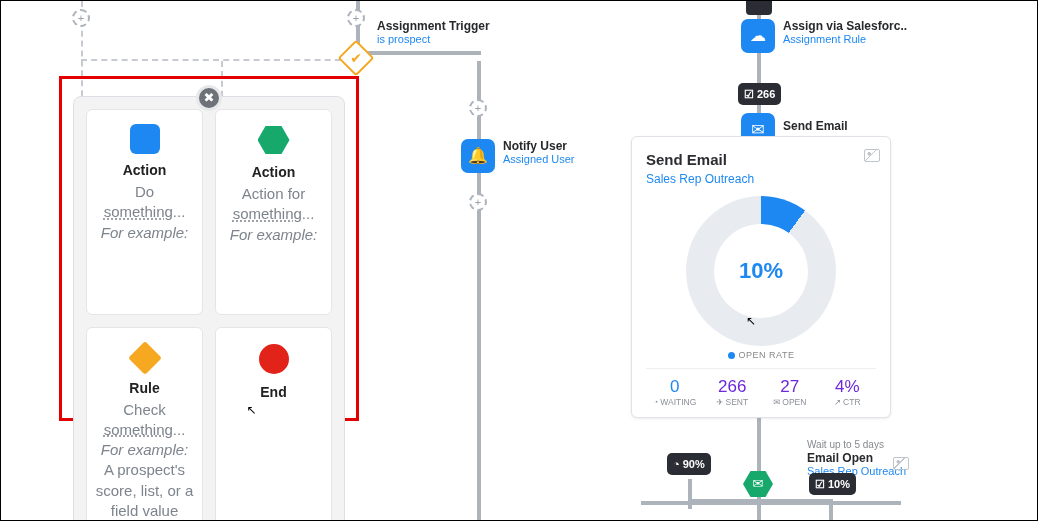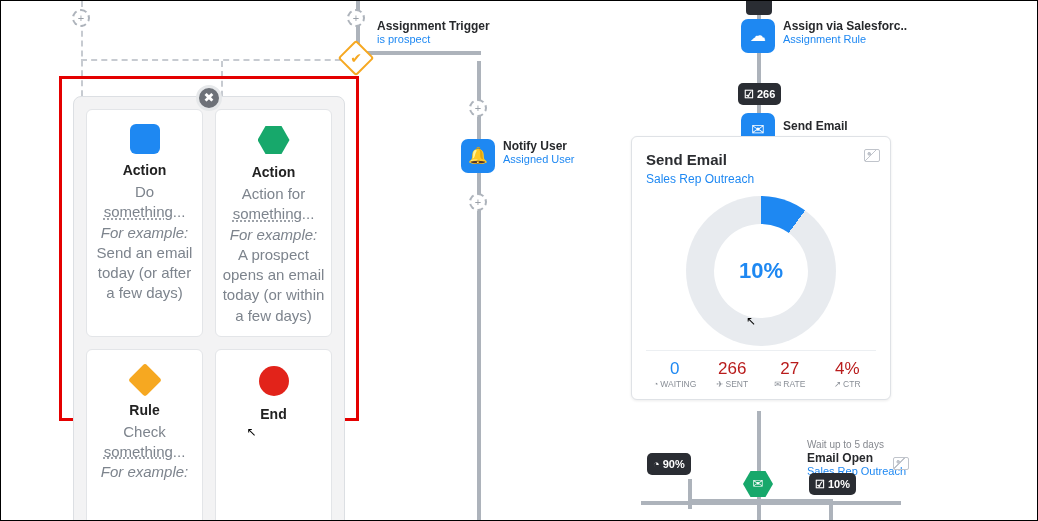--- a/index.html
+++ b/index.html
@@ -182,21 +182,21 @@
   }
   .donut-label{
     position:absolute; top:50%; left:50%;
     transform:translate(-50%,-50%);
     color:#1e88f2; font-size:22px; font-weight:600;
   }
   .legend { text-align:center; font-size:9px; color:#888; letter-spacing:.5px; margin-bottom:8px;}
   .legend .dot{ display:inline-block; width:7px; height:7px; background:#1e88f2; border-radius:50%; margin-right:4px; vertical-align:middle;}
   .stats { display:flex; border-top:1px solid #eceff2; padding-top:8px;}
   .stat { flex:1; text-align:center; }
-  .stat .val{ font-size:17px; font-weight:400; color:#b91c1c;}
+  .stat .val{ font-size:17px; font-weight:400; color:#6d28d9;}
   .stat:first-child .val{ color:#1e88f2; }
   .stat .lbl{ font-size:8.5px; color:#8a8f97; display:flex; align-items:center; justify-content:center; gap:2px;}
 
   .small-note{ position:absolute; font-size:10px; color:#86898f;}
   .img-ph {
     position:absolute; width:16px; height:13px;
     border:1px solid #c0c4cb; border-radius:2px;
     background:
       linear-gradient(135deg, transparent 40%, #c0c4cb 40% 45%, transparent 45%),
       radial-gradient(circle at 30% 35%, #c0c4cb 1.5px, transparent 2px);
@@ -264,77 +264,79 @@
   <div class="picker-close">
     <span>✖</span>
   </div>
   <div class="picker-grid">
     <div class="picker-cell">
       <div class="shape-sq"></div>
       <div class="picker-title">Action</div>
       <div class="picker-desc">
         <span>Do </span><span class="underln">something</span><span>...</span><br>
         <em>For example:</em><br>
-        <span>Send an email today (or after a few days)</span>
       </div>
     </div>
     <div class="picker-cell">
       <div class="shape-hex"></div>
       <div class="picker-title">Action</div>
       <div class="picker-desc">
         <span>Action for </span><span class="underln">something</span><span>...</span><br>
         <em>For example:</em><br>
-        <span>A prospect opens an email today (or within a few days)</span>
       </div>
     </div>
     <div class="picker-cell">
       <div class="shape-dia"></div>
       <div class="picker-title">Rule</div>
       <div class="picker-desc">
         <span>Check </span><span class="underln">something</span><span>...</span><br>
         <em>For example:</em><br>
+        <span>A prospect's score, list, or a field value</span>
       </div>
     </div>
     <div class="picker-cell">
       <div class="shape-circ"></div>
       <div class="picker-title">End</div>
       <span class="cursor-arrow" style="position:relative; left:-22px; top:-4px;">↖</span>
     </div>
   </div>
 </div>
 
 <div class="email-card">
   <div class="img-ph" style="right:10px; top:12px;"></div>
   <h3>Send Email</h3>
   <span class="sub">Sales Rep Outreach</span>
   <div class="donut-wrap">
     <div class="donut"></div>
     <div class="donut-label">10%</div>
     <span class="cursor-arrow" style="left:60px; top:118px;">↖</span>
   </div>
+  <div class="legend">
+    <span class="dot"></span><span>OPEN RATE</span>
+  </div>
   <div class="stats">
     <div class="stat">
       <div class="val">0</div>
       <div class="lbl">
           <span>◔</span>
           <span>WAITING</span>
         </div>
     </div>
     <div class="stat">
       <div class="val">266</div>
       <div class="lbl">
           <span>✈</span>
           <span>SENT</span>
         </div>
     </div>
     <div class="stat">
       <div class="val">27</div>
       <div class="lbl">
           <span>✉</span>
-          <span>RATE</span>
+          <span>OPEN</span>
         </div>
     </div>
     <div class="stat">
       <div class="val">4%</div>
       <div class="lbl">
           <span>↗</span>
           <span>CTR</span>
         </div>
     </div>
   </div>
@@ -344,21 +346,21 @@
 <div class="node-label" style="left:806px; top:450px;">
   <span>Email Open</span>
   <span class="node-sub" style="color:#1e88f2;"><span>Sales Rep Outreach</span></span>
 </div>
 <div class="img-ph" style="left:892px; top:456px;"></div>
 
 <div class="chip green-hex" style="left:742px; top:470px;">
   <span>✉</span>
 </div>
 
-<div class="chip dark left-arrow" style="left:646px; top:452px;">
+<div class="chip dark left-arrow" style="left:666px; top:452px;">
   <span>◔ 90%</span>
 </div>
 <div class="chip dark" style="left:808px; top:472px;">
   <span>☑ 10%</span>
 </div>
 
 <div class="vline-solid" style="left:687px; top:478px; height:30px;"></div>
 <div class="vline-solid" style="left:828px; top:498px; height:23px;"></div>
 <div class="hline-solid" style="left:687px; top:498px; width:145px;"></div>
 

